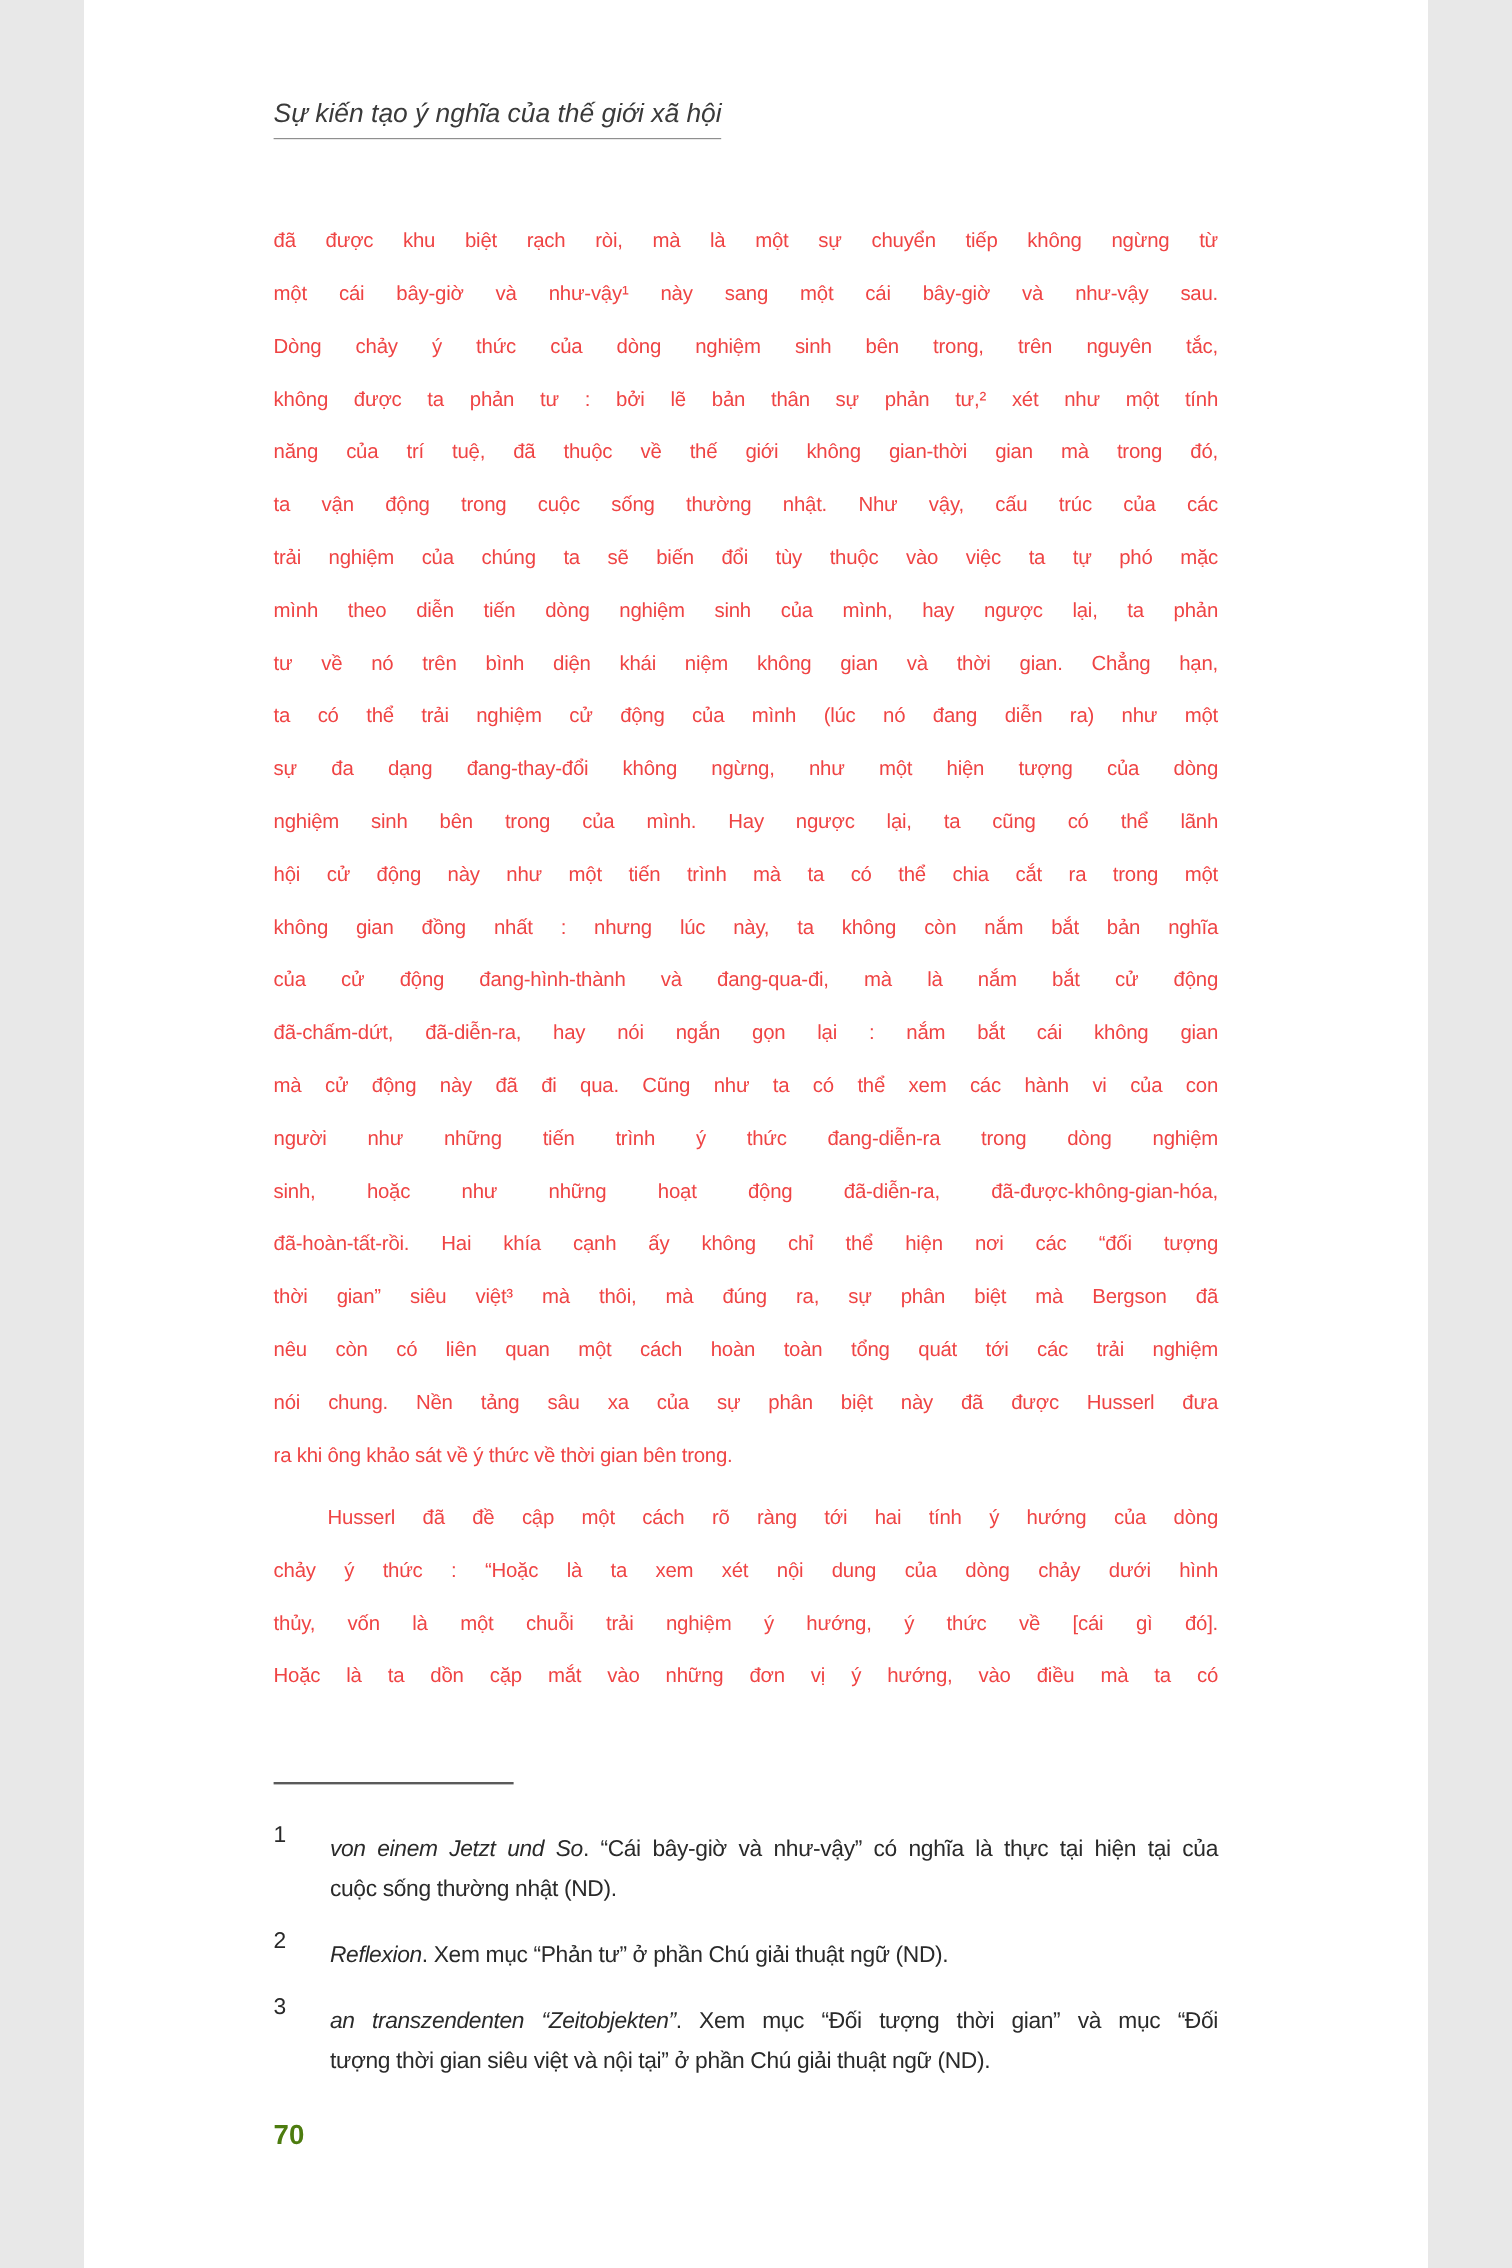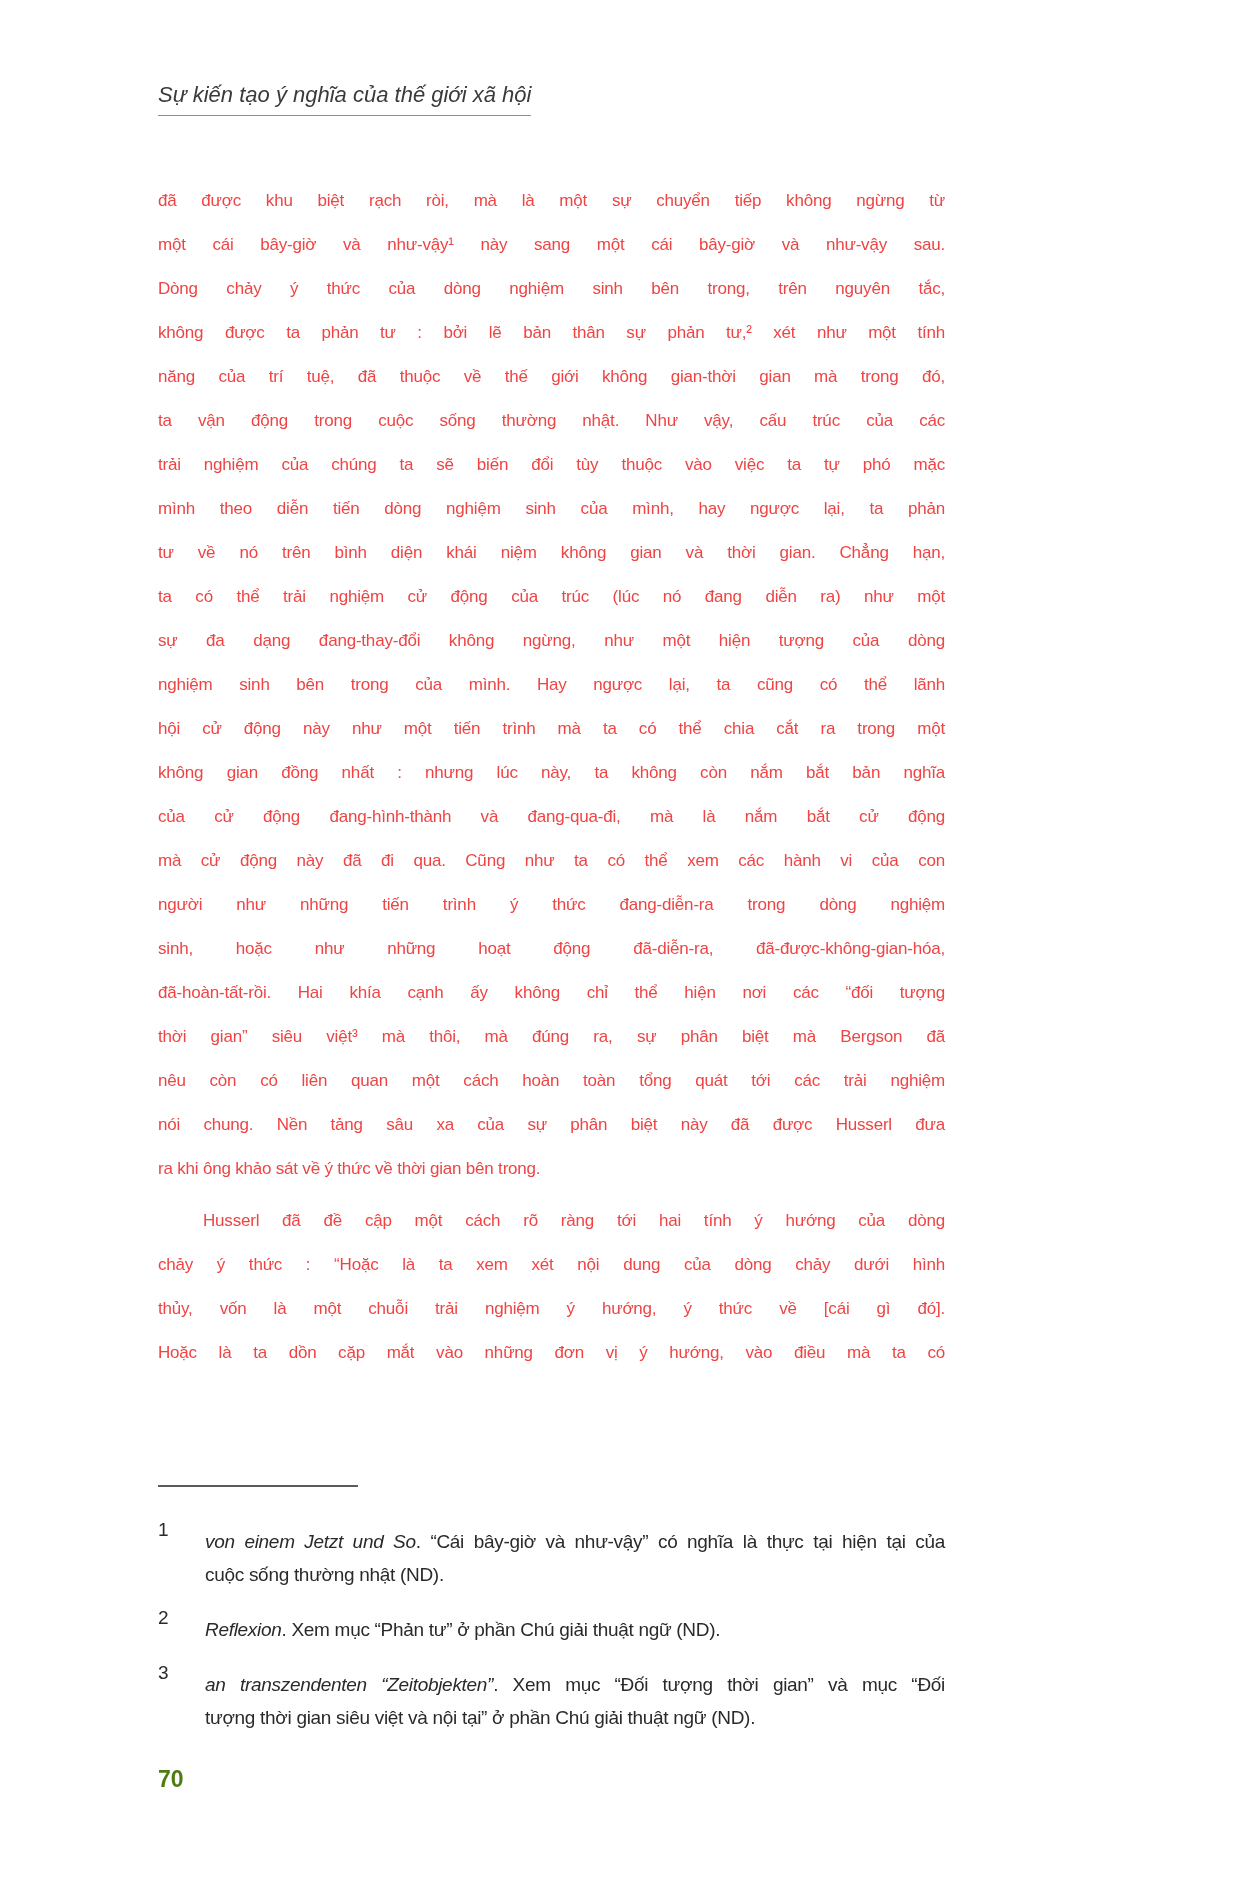--- a/index.html
+++ b/index.html
@@ -1,18 +1,18 @@
 <!DOCTYPE html>
 <html lang="vi"><head>
 <meta charset="utf-8">
 <style>
   html,body{margin:0;padding:0;background:#e8e8e8;}
   .page{
     position:relative;
-    width:1260px;height:1890px;
+    width:1120px;height:1890px;
     background:#ffffff;
     margin:0 auto;
     overflow:hidden;
     color:#222;
   }
   
   .running-header{
     position:absolute;left:158px;top:82px;
     font-family:"Liberation Sans",sans-serif;
     font-style:italic;
@@ -93,26 +93,27 @@
     <div class="para para1">
         <div class="line">đã được khu biệt rạch ròi, mà là một sự chuyển tiếp không ngừng từ</div>
         <div class="line">một cái bây-giờ và như-vậy¹ này sang một cái bây-giờ và như-vậy sau.</div>
         <div class="line">Dòng chảy ý thức của dòng nghiệm sinh bên trong, trên nguyên tắc,</div>
         <div class="line">không được ta phản tư : bởi lẽ bản thân sự phản tư,² xét như một tính</div>
         <div class="line">năng của trí tuệ, đã thuộc về thế giới không gian-thời gian mà trong đó,</div>
         <div class="line">ta vận động trong cuộc sống thường nhật. Như vậy, cấu trúc của các</div>
         <div class="line">trải nghiệm của chúng ta sẽ biến đổi tùy thuộc vào việc ta tự phó mặc</div>
         <div class="line">mình theo diễn tiến dòng nghiệm sinh của mình, hay ngược lại, ta phản</div>
         <div class="line">tư về nó trên bình diện khái niệm không gian và thời gian. Chẳng hạn,</div>
-        <div class="line">ta có thể trải nghiệm cử động của trúc (lúc nó đang diễn ra) như một</div>
+        <div class="line">ta có thể trải nghiệm cử động của mình (lúc nó đang diễn ra) như một</div>
         <div class="line">sự đa dạng đang-thay-đổi không ngừng, như một hiện tượng của dòng</div>
         <div class="line">nghiệm sinh bên trong của mình. Hay ngược lại, ta cũng có thể lãnh</div>
         <div class="line">hội cử động này như một tiến trình mà ta có thể chia cắt ra trong một</div>
         <div class="line">không gian đồng nhất : nhưng lúc này, ta không còn nắm bắt bản nghĩa</div>
         <div class="line">của cử động đang-hình-thành và đang-qua-đi, mà là nắm bắt cử động</div>
+        <div class="line">đã-chấm-dứt, đã-diễn-ra, hay nói ngắn gọn lại : nắm bắt cái không gian</div>
         <div class="line">mà cử động này đã đi qua. Cũng như ta có thể xem các hành vi của con</div>
         <div class="line">người như những tiến trình ý thức đang-diễn-ra trong dòng nghiệm</div>
         <div class="line">sinh, hoặc như những hoạt động đã-diễn-ra, đã-được-không-gian-hóa,</div>
         <div class="line">đã-hoàn-tất-rồi. Hai khía cạnh ấy không chỉ thể hiện nơi các “đối tượng</div>
         <div class="line">thời gian” siêu việt³ mà thôi, mà đúng ra, sự phân biệt mà Bergson đã</div>
         <div class="line">nêu còn có liên quan một cách hoàn toàn tổng quát tới các trải nghiệm</div>
         <div class="line">nói chung. Nền tảng sâu xa của sự phân biệt này đã được Husserl đưa</div>
         <div class="line">ra khi ông khảo sát về ý thức về thời gian bên trong.</div>
       </div>
     <div class="para para2">

